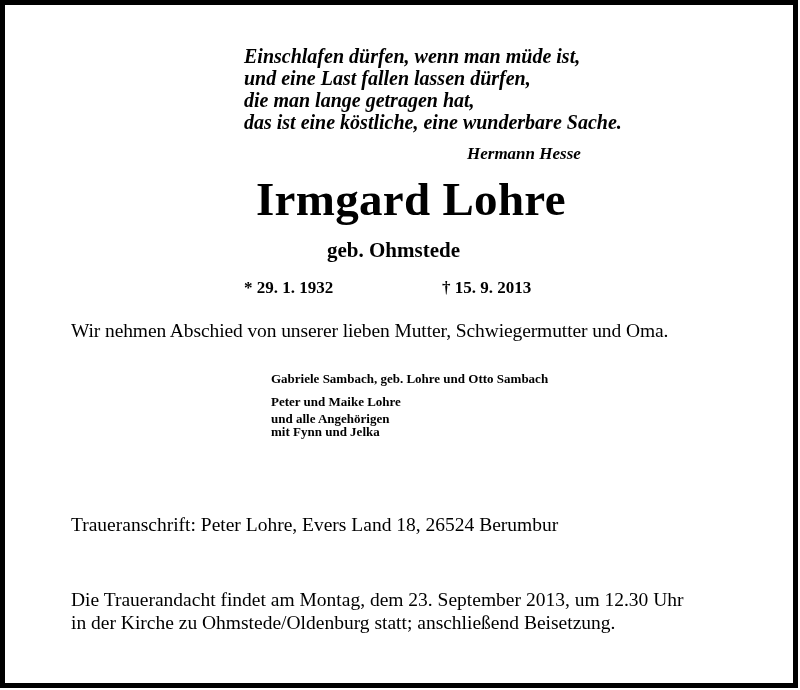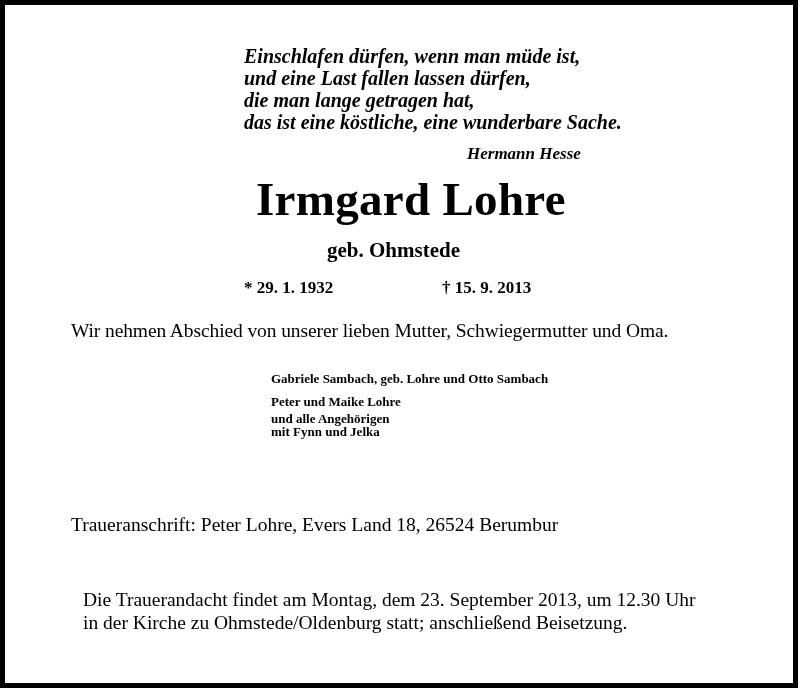--- a/index.html
+++ b/index.html
@@ -98,21 +98,21 @@
       line-height: 23px;
     }
     .address .a { display: block; white-space: nowrap; }
     .service {
       position: absolute;
       left: 71px;
       top: 588px;
       font-size: 19.5px;
       line-height: 23px;
     }
-    .service .s { display: block; white-space: nowrap; margin-left: 12px; }
+    .service .s { display: block; white-space: nowrap; }
   </style>
 </head>
 <body>
 
 <div class="frame"></div>
 
 <div class="quote">
   <span class="line">Einschlafen dürfen, wenn man müde ist,</span>
   <span class="line">und eine Last fallen lassen dürfen,</span>
   <span class="line">die man lange getragen hat,</span>

